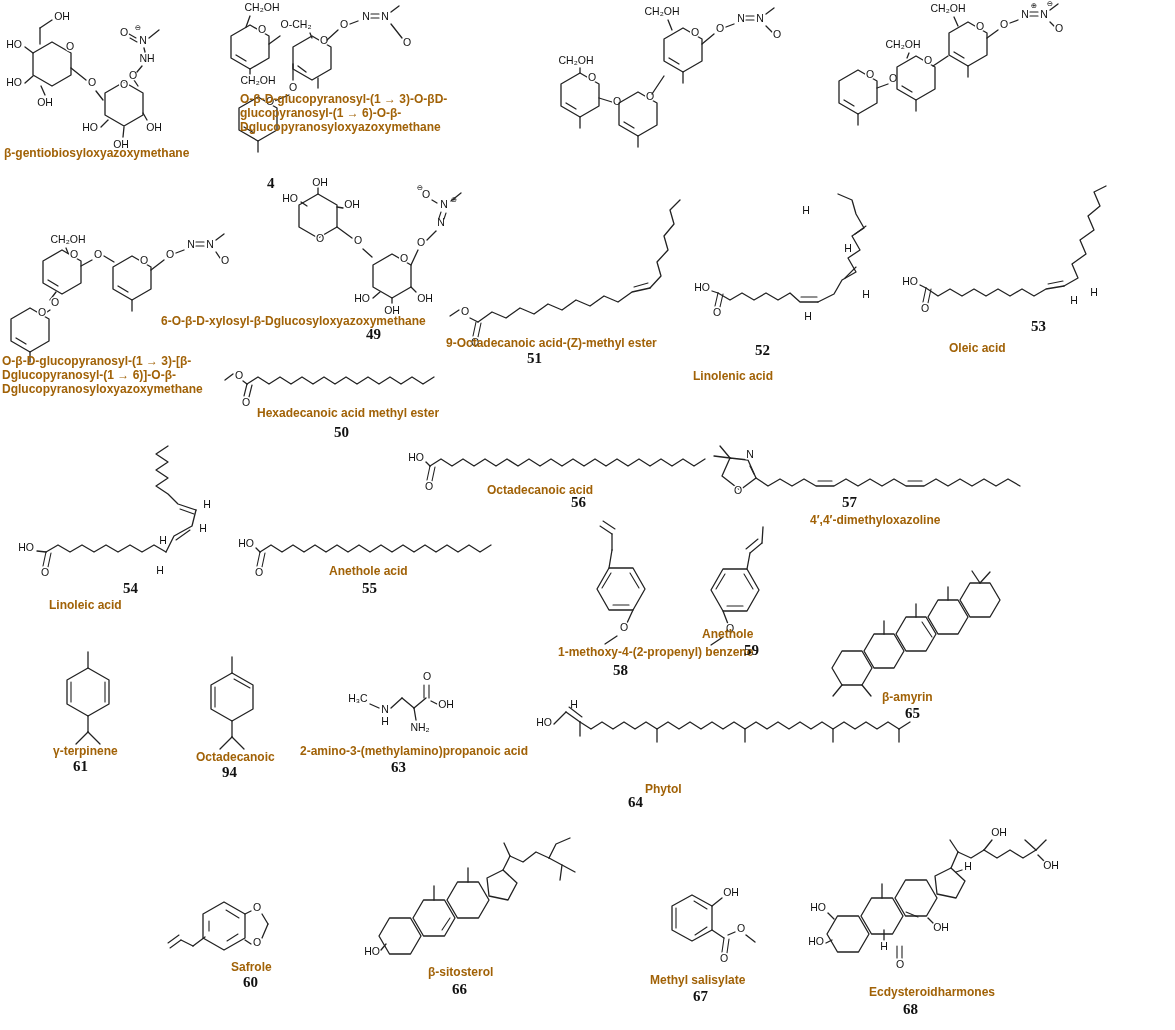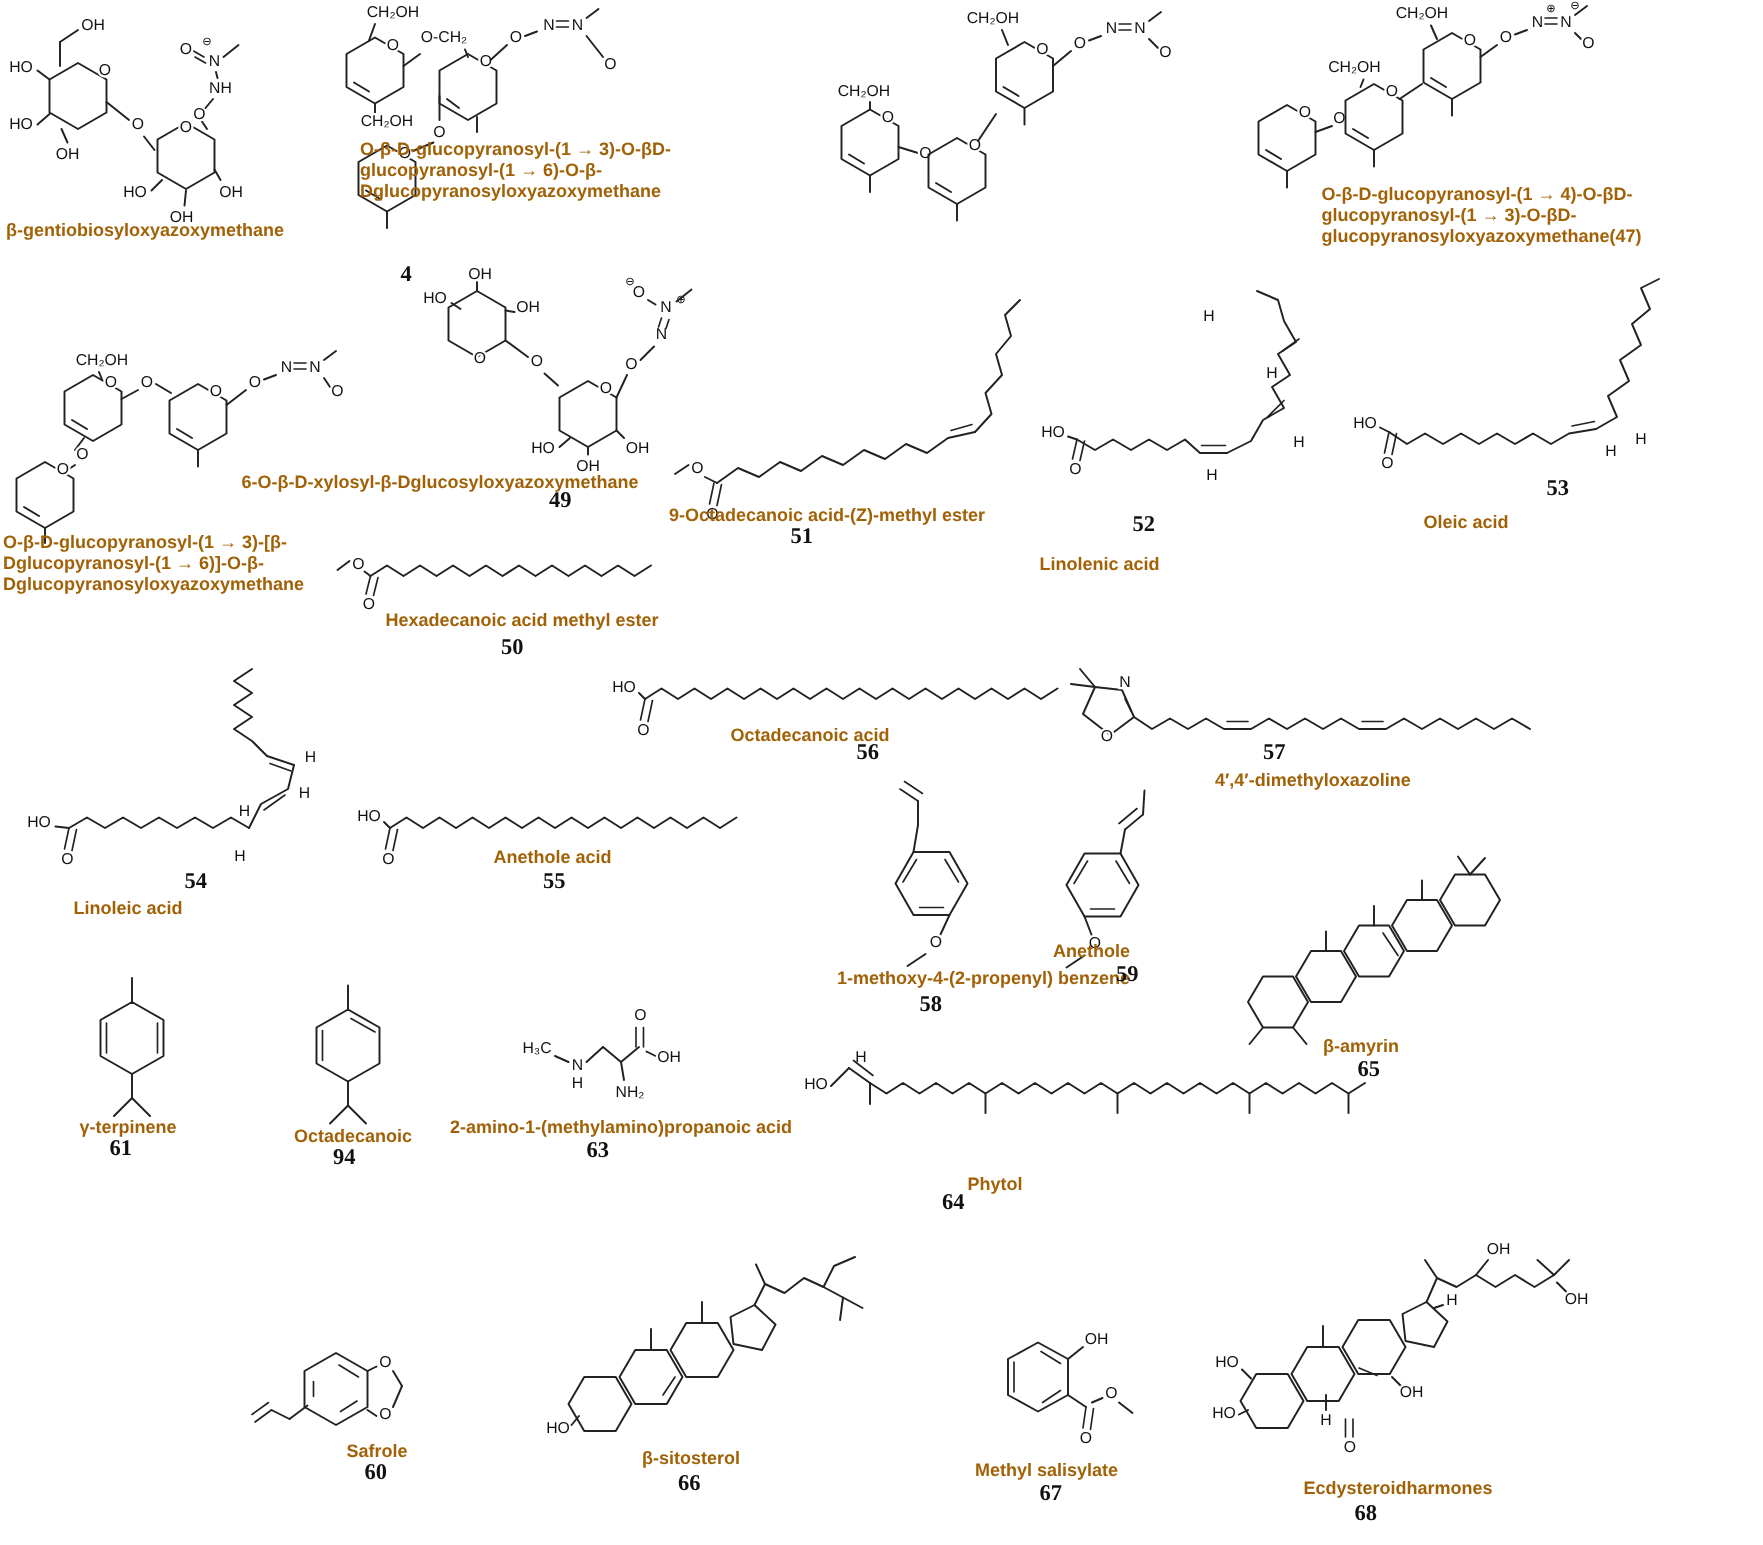--- a/index.html
+++ b/index.html
@@ -509,41 +509,38 @@
   <text class="at" x="1051" y="869">OH</text>
   <line x1="1036" y1="850" x2="1046" y2="840"></line>
   <line x1="1036" y1="850" x2="1025" y2="840"></line>
 </g>
 </svg>
 
 <div class="clabel" style="left:4px;top:146px">β-gentiobiosyloxyazoxymethane</div>
 <div class="clabel" style="left:240px;top:92px">O-β-D-glucopyranosyl-(1 → 3)-O-βD-
 glucopyranosyl-(1 → 6)-O-β-
 Dglucopyranosyloxyazoxymethane</div>
-<div class="clabel" style="left:881px;top:122px">O-β-D-glucopyranosyl-(1 → 4)-O-βD-
-glucopyranosyl-(1 → 3)-O-βD-
-glucopyranosyloxyazoxymethane(47)</div>
 <div class="clabel" style="left:2px;top:354px">O-β-D-glucopyranosyl-(1 → 3)-[β-
 Dglucopyranosyl-(1 → 6)]-O-β-
 Dglucopyranosyloxyazoxymethane</div>
 <div class="clabel" style="left:161px;top:314px">6-O-β-D-xylosyl-β-Dglucosyloxyazoxymethane</div>
 <div class="clabel" style="left:446px;top:336px">9-Octadecanoic acid-(Z)-methyl ester</div>
 <div class="clabel" style="left:693px;top:369px">Linolenic acid</div>
 <div class="clabel" style="left:949px;top:341px">Oleic acid</div>
 <div class="clabel" style="left:257px;top:406px">Hexadecanoic acid methyl ester</div>
 <div class="clabel" style="left:487px;top:483px">Octadecanoic acid</div>
 <div class="clabel" style="left:810px;top:513px">4′,4′-dimethyloxazoline</div>
 <div class="clabel" style="left:49px;top:598px">Linoleic acid</div>
 <div class="clabel" style="left:329px;top:564px">Anethole acid</div>
 <div class="clabel" style="left:558px;top:645px">1-methoxy-4-(2-propenyl) benzene</div>
 <div class="clabel" style="left:702px;top:627px">Anethole</div>
 <div class="clabel" style="left:882px;top:690px">β-amyrin</div>
 <div class="clabel" style="left:53px;top:744px">γ-terpinene</div>
 <div class="clabel" style="left:196px;top:750px">Octadecanoic</div>
-<div class="clabel" style="left:300px;top:744px">2-amino-1-(methylamino)propanoic acid</div>
+<div class="clabel" style="left:300px;top:744px">2-amino-3-(methylamino)propanoic acid</div>
 <div class="clabel" style="left:645px;top:782px">Phytol</div>
 <div class="clabel" style="left:231px;top:960px">Safrole</div>
 <div class="clabel" style="left:428px;top:965px">β-sitosterol</div>
 <div class="clabel" style="left:650px;top:973px">Methyl salisylate</div>
 <div class="clabel" style="left:869px;top:985px">Ecdysteroidharmones</div>
 
 <div class="cnum" style="left:267px;top:175px">4</div>
 <div class="cnum" style="left:366px;top:326px">49</div>
 <div class="cnum" style="left:527px;top:350px">51</div>
 <div class="cnum" style="left:755px;top:342px">52</div>

